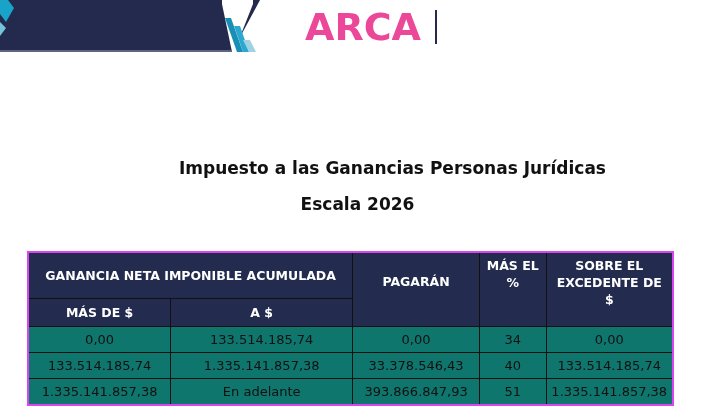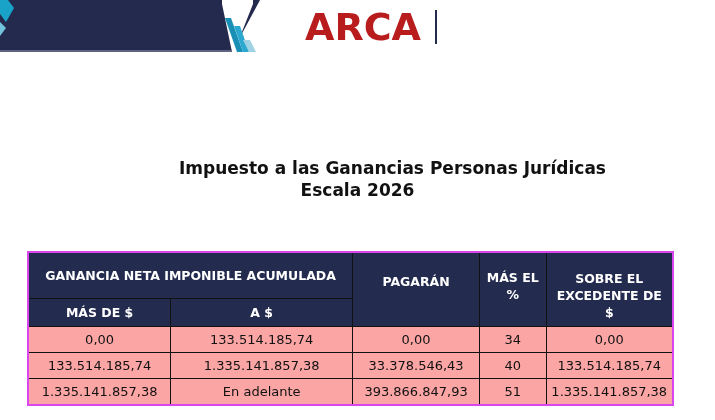--- a/index.html
+++ b/index.html
@@ -4,45 +4,45 @@
   <style>
     html, body { margin: 0; padding: 0; }
     body {
       width: 715px; height: 420px; overflow: hidden; background: #ffffff;
       position: relative; font-family: "Liberation Sans", sans-serif; color: #000;
     }
     .banner { position: absolute; left: 0; top: 0; width: 260px; height: 52px; }
     .logo-wrap { position: absolute; left: 305px; top: 6px; height: 42px; display: flex; align-items: center; }
     .logo-arca {
       font-family: "DejaVu Sans", sans-serif; font-weight: bold; font-size: 38px;
-      color: #b91c1c; letter-spacing: 0px; line-height: 42px; text-align: right;
+      color: #ec4899; letter-spacing: 0px; line-height: 42px; text-align: right;
     }
     .logo-sep { width: 2px; height: 34px; background: #232a4d; margin: 0 14px 0 14px; }
     .logo-text {
       font-family: "DejaVu Sans", sans-serif; font-size: 17.5px; color: #232a4d;
       line-height: 19px; letter-spacing: 0.3px;
     }
     .title {
       position: absolute; left: 0; width: 715px; text-align: center;
       font-family: "DejaVu Sans", sans-serif; font-weight: bold; color: #111;
     }
     .title1 { top: 158px; font-size: 17px; padding-left: 35px; }
-    .title2 { top: 180px; font-size: 17px; }
+    .title2 { top: 194px; font-size: 17px; }
 
     table.scale {
       position: absolute; left: 27px; top: 251px; width: 647px;
       border-collapse: collapse; border: 2px solid #d946ef;
       font-family: "DejaVu Sans", sans-serif;
     }
     table.scale th {
       background: #232b4e; color: #ffffff; font-weight: bold; font-size: 12.5px;
       text-align: center; border: 1px solid #111; padding: 0 4px; line-height: 17px;
     }
     table.scale td {
-      background: #fca5a5; color: #111; font-size: 13px; text-align: center;
+      background: #0f766e; color: #111; font-size: 13px; text-align: center;
       border: 1px solid #111; height: 25px; padding: 0 4px;
     }
     .h-top { height: 46px; }
     .h-sub { height: 28px; }
     .c1 { width: 143px; }
     .c2 { width: 183px; }
     .c3 { width: 127px; }
     .c4 { width: 67px; }
     .c5 { width: 127px; }
   </style>
@@ -76,25 +76,25 @@
       <col class="c3">
       <col class="c4">
       <col class="c5">
   </colgroup>
   <thead>
     <tr class="h-top">
       <th colspan="2">GANANCIA NETA IMPONIBLE ACUMULADA</th>
       <th rowspan="2" style="vertical-align: top; padding-top: 20px;">
         <span>PAGARÁN</span>
       </th>
-      <th rowspan="2" style="vertical-align: top; padding-top: 16px;">
+      <th rowspan="2" style="vertical-align: top; padding-top: 4px;">
         <div>MÁS EL</div>
         <div>%</div>
       </th>
-      <th rowspan="2" style="vertical-align: top; padding-top: 17px;">
+      <th rowspan="2" style="vertical-align: top; padding-top: 4px;">
         <div>SOBRE EL</div>
         <div>EXCEDENTE DE $</div>
       </th>
     </tr>
     <tr class="h-sub">
       <th>MÁS DE $</th>
       <th>A $</th>
     </tr>
   </thead>
   <tbody>

